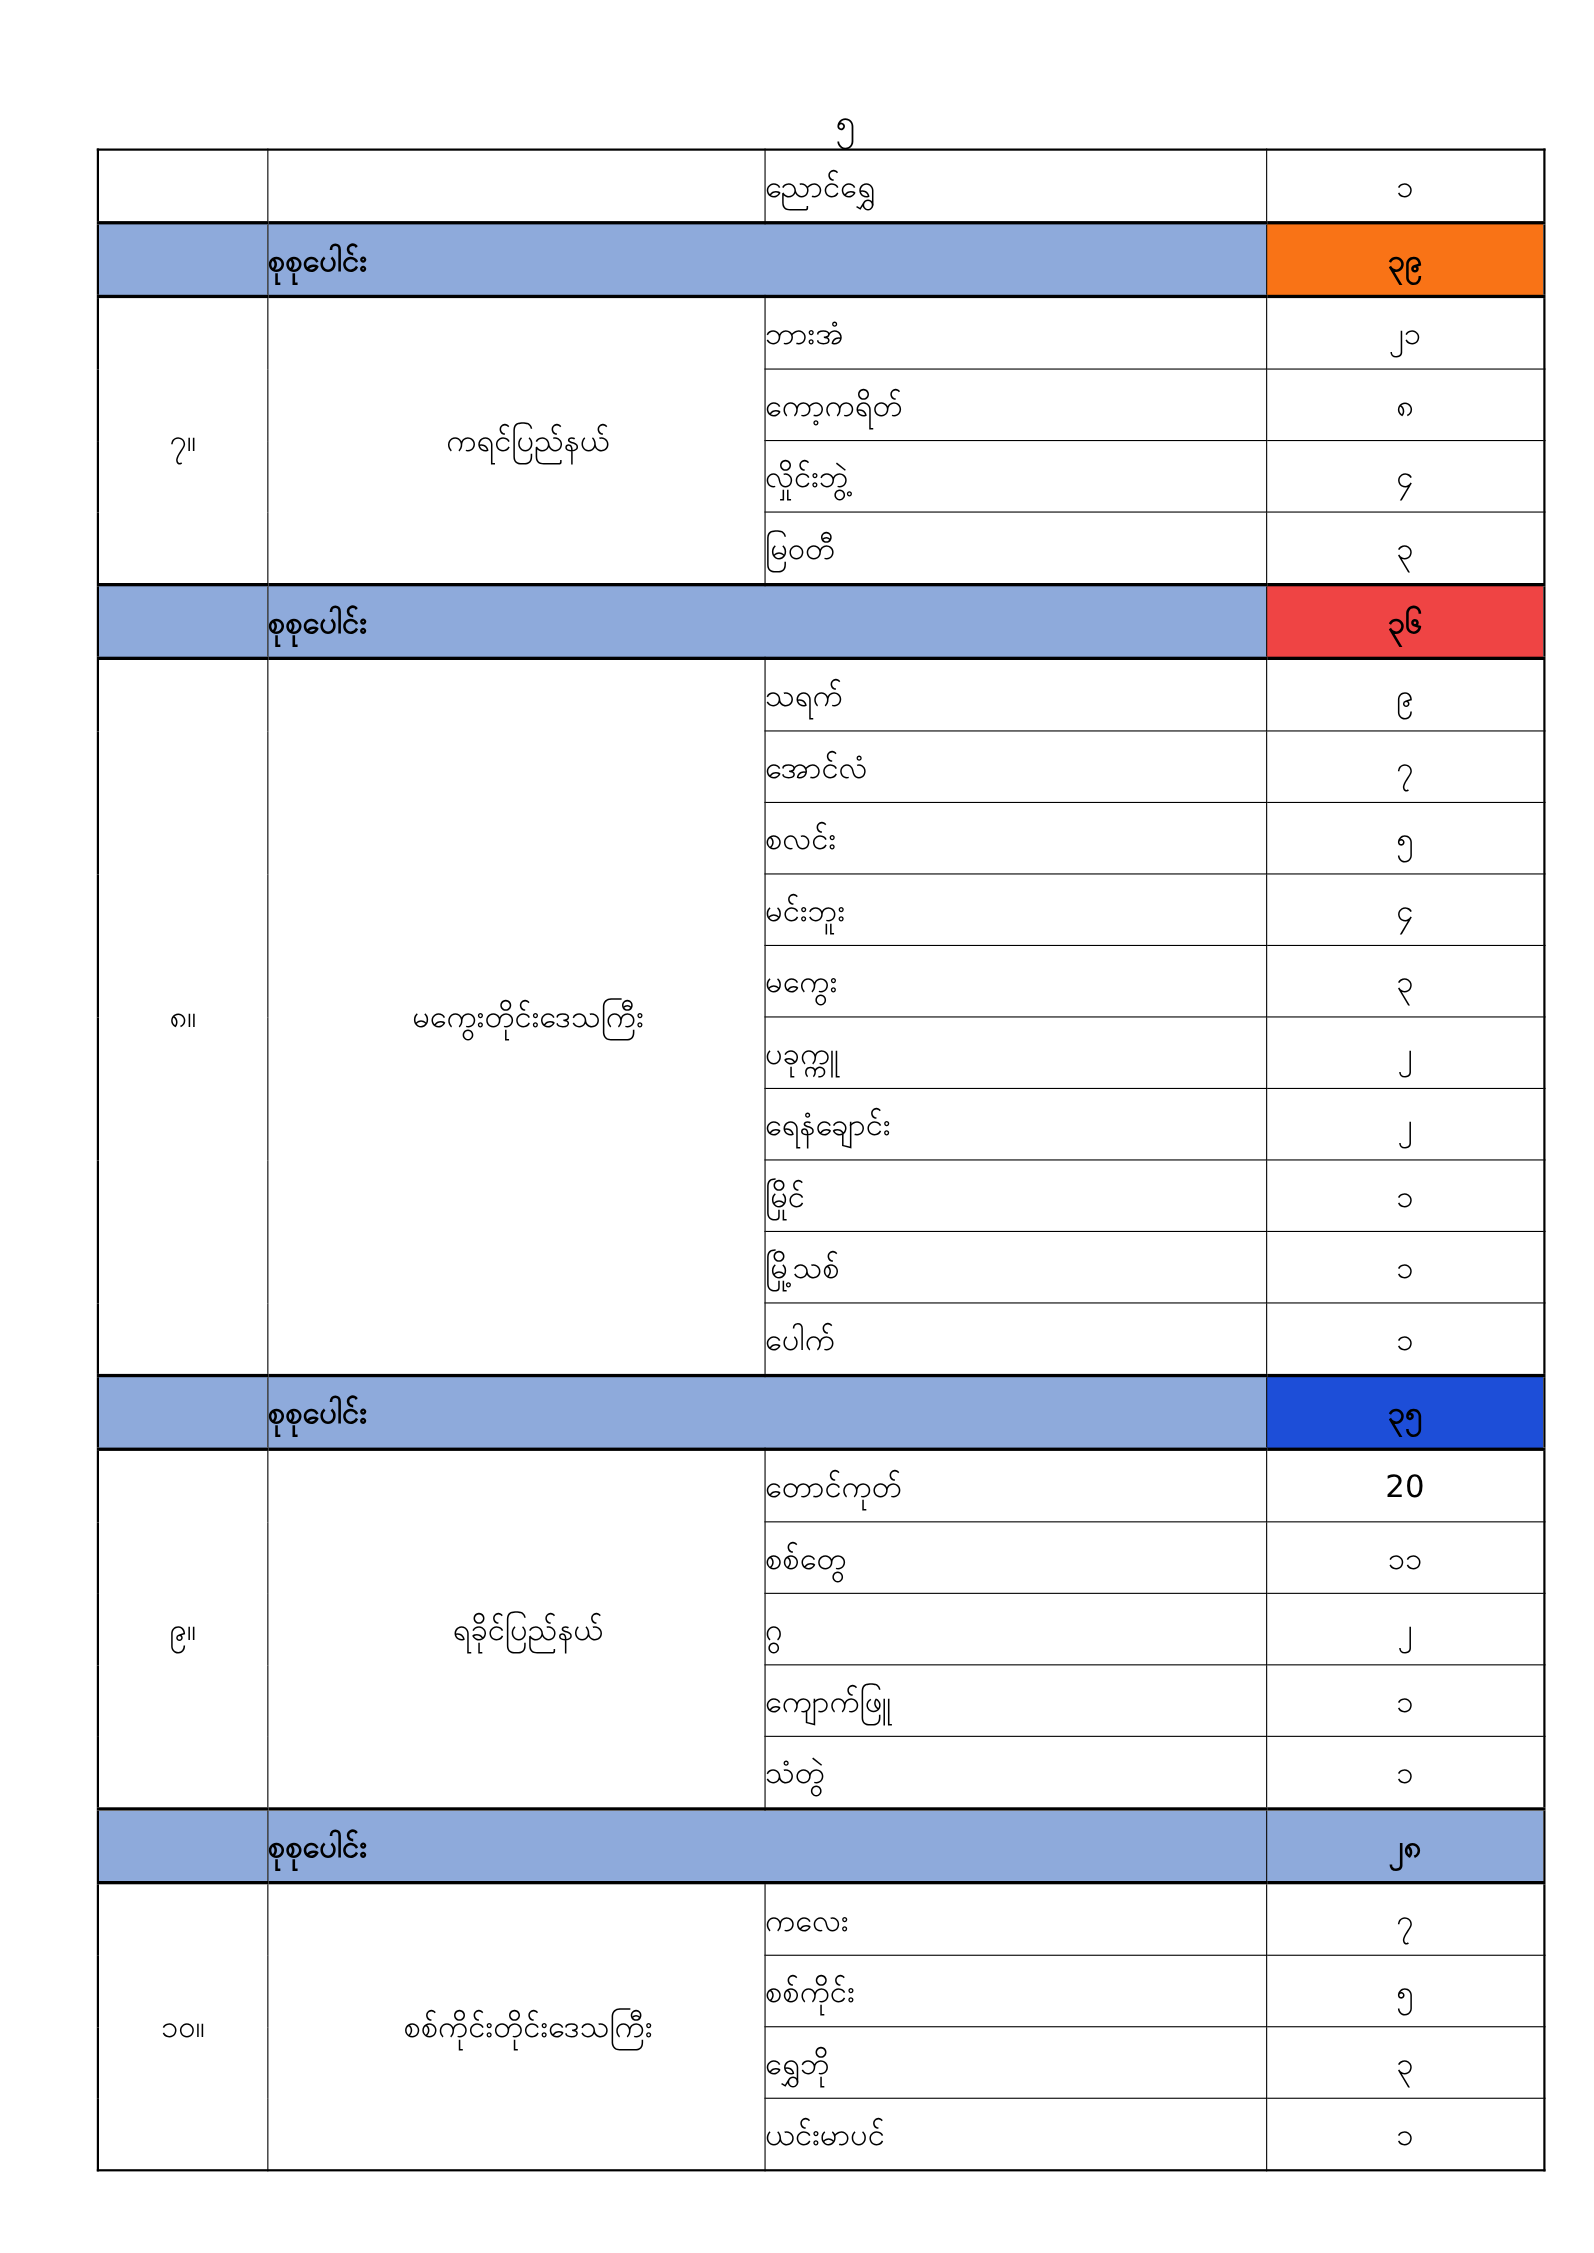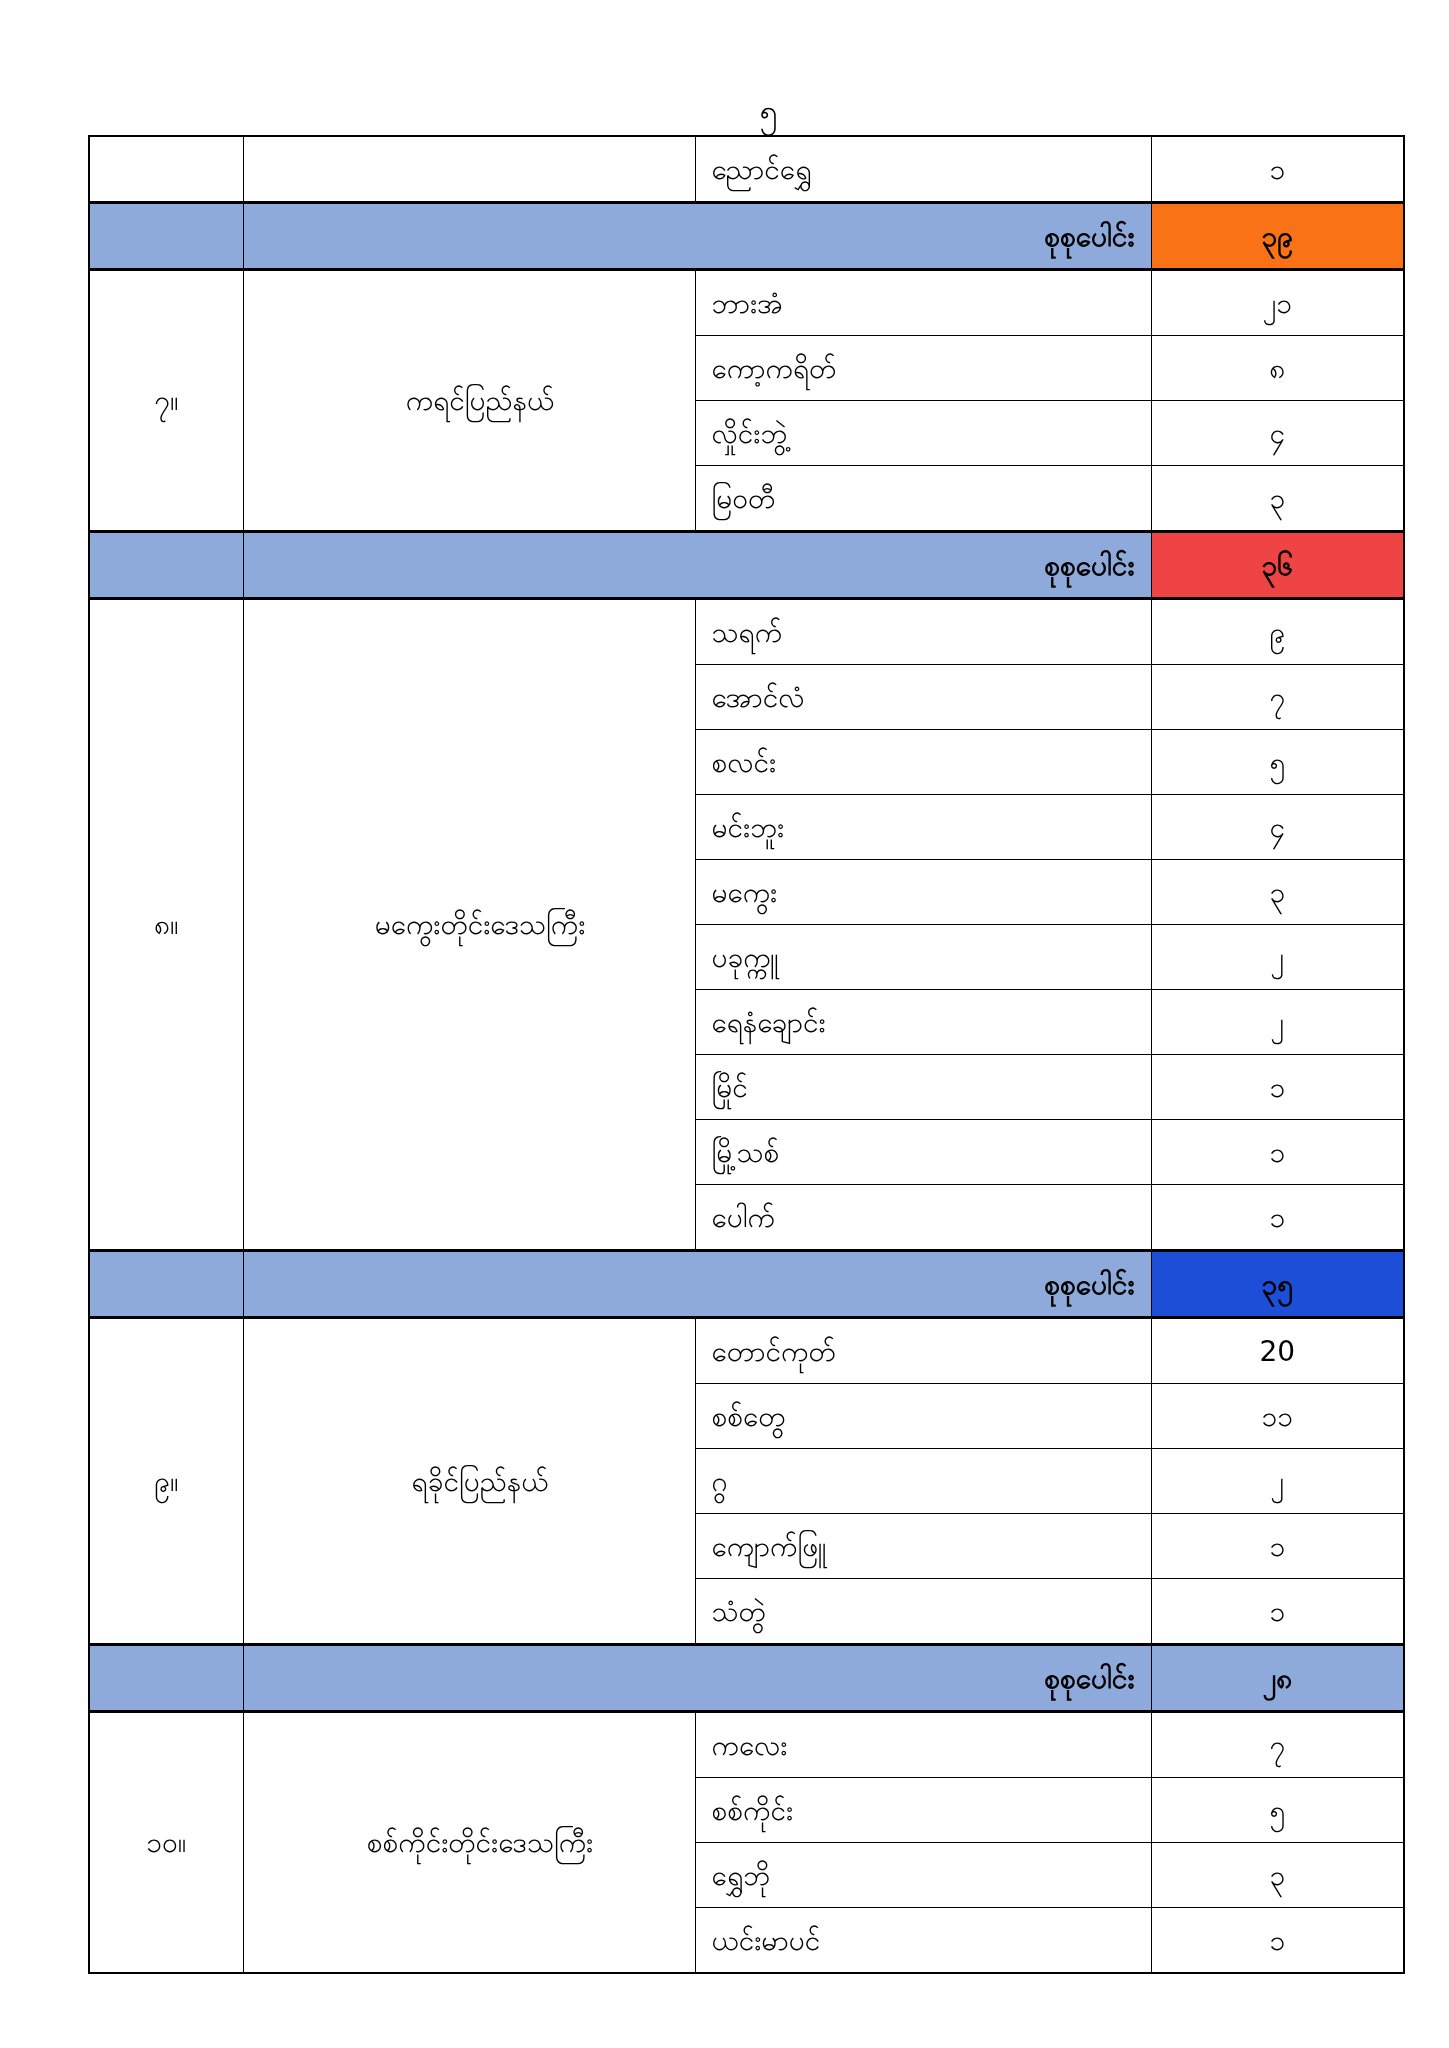--- a/index.html
+++ b/index.html
@@ -41,29 +41,29 @@
     height: 64px;
     border: 1px solid #000;
     font-size: 28px;
     line-height: 1.25;
     vertical-align: middle;
     padding: 0;
     overflow: hidden;
   }
   td.secno    { text-align: center; }
   td.region   { text-align: center; padding-left: 22px; }
-  td.township { text-align: left; padding-left: 16px; }
+  td.township { text-align: left; }
   td.count    { text-align: center; }
   tr.total-row td {
     border-top: 3px solid #000;
     border-bottom: 3px solid #000;
     font-weight: bold;
   }
   tr.total-row td.total-label {
-    text-align: right;
+    text-align: left;
     padding-right: 16px;
     margin-left: 29px;
   }
   tr.total-row td.total-value {
     text-align: center;
   }
 </style>
 </head>
 <body>
 

